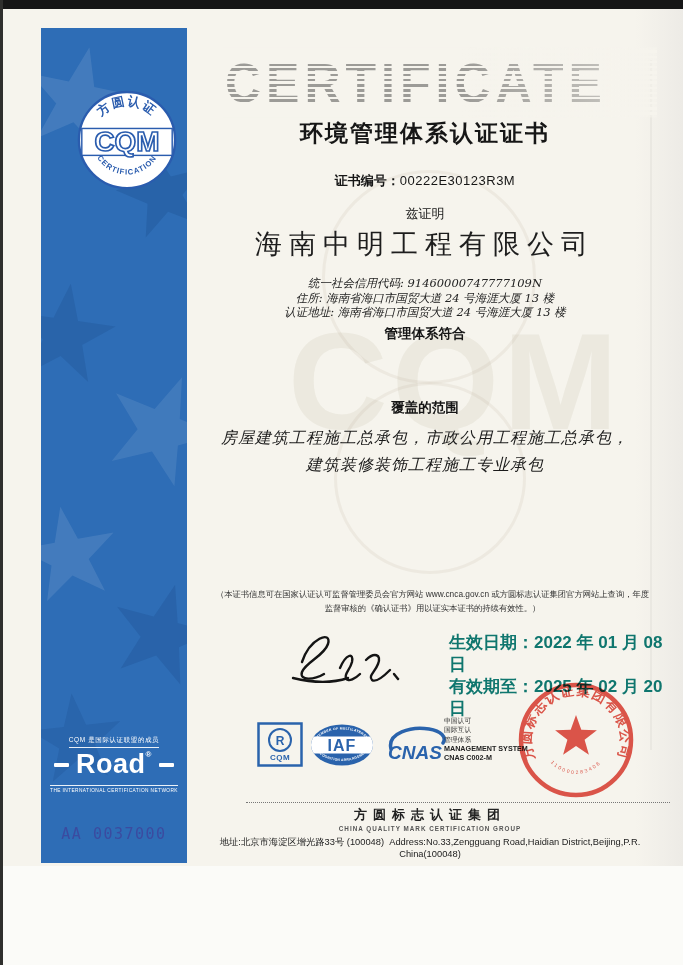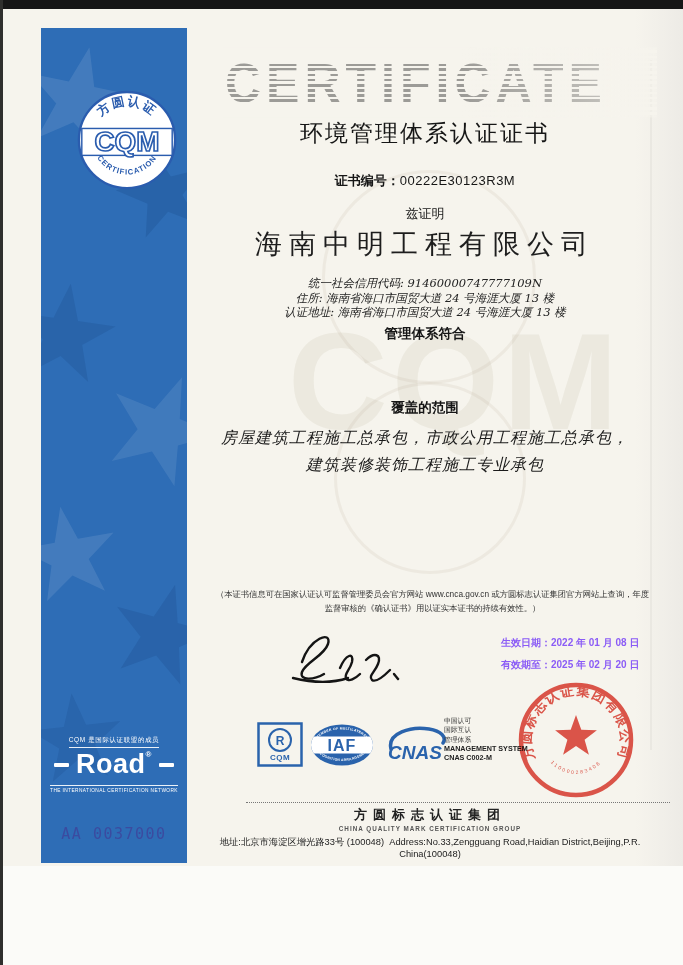--- a/index.html
+++ b/index.html
@@ -36,38 +36,38 @@
   .wm-cqm { position:absolute; left:250px; top:312px; width:410px; text-align:center;
             font-size:138px; font-weight:bold; letter-spacing:4px; color:rgba(170,160,135,0.13); line-height:1; }
 
   
   .col { position:absolute; left:185px; width:480px; text-align:center; color:#161616; }
   #watermark { left:225px; width:430px; top:50px; font-size:50px; font-weight:bold; letter-spacing:5px;
                color:#9c9b97; transform:scaleY(1.12); transform-origin:top; }
   #watermark .stripes { position:absolute; inset:-2px;
       background:repeating-linear-gradient(180deg, rgba(246,244,237,0) 0 2.4px, #f6f4ed 2.4px 4.6px),
                  linear-gradient(90deg, rgba(246,244,237,0) 55%, rgba(246,244,237,0.55) 100%); }
-  #cert-title { top:118px; font-size:23px; font-weight:normal; letter-spacing:2px; }
+  #cert-title { top:118px; font-size:23px; font-weight:bold; letter-spacing:2px; }
   #certno-line { top:172px; font-size:13px; }
   #certno-line .lbl { font-weight:600; }
   #certno-line .val { letter-spacing:0.5px; }
   #certify { top:205px; font-size:13px; }
   #company { top:226px; font-size:27px; font-family:"DejaVu Serif", serif; letter-spacing:7px; color:#1d1d1d; }
   #info-lines { top:276px; font-size:11.5px; line-height:14.5px; font-family:"DejaVu Serif", serif;
                 font-style:italic; color:#222; }
   #conform { top:325px; font-size:13.5px; font-weight:bold; }
   #standard { top:342px; font-size:19px; font-weight:bold; font-family:"Liberation Serif", serif; letter-spacing:0.5px; }
   #scope-title { top:399px; font-size:13.5px; font-weight:bold; }
   #scope { top:424px; font-size:16px; line-height:27px; font-family:"DejaVu Serif", serif;
            font-style:italic; letter-spacing:1px; color:#1b1b1b; }
   #note { position:absolute; left:215px; top:588px; width:435px; text-align:center;
           font-size:8.3px; line-height:1.65; color:#333; }
   #signature { position:absolute; left:288px; top:628px; }
-  #dates { position:absolute; left:501px; top:632px; font-size:10px; line-height:22px;
-           font-weight:600; color:#8b5cf6; }
+  #dates { position:absolute; left:449px; top:632px; font-size:17px; line-height:22px;
+           font-weight:600; color:#0f766e; }
 
   
   #mark-rcqm { position:absolute; left:257px; top:722px; }
   #mark-iaf  { position:absolute; left:309px; top:723px; }
   #mark-cnas { position:absolute; left:383px; top:725px; }
   #acc-text  { position:absolute; left:444px; top:716px; font-size:6.8px; line-height:9.3px; color:#333; }
   #acc-text .b { font-size:7.2px; font-weight:bold; color:#222; }
 
   #seal { position:absolute; left:506px; top:670px; mix-blend-mode:multiply; opacity:0.92; }
 

